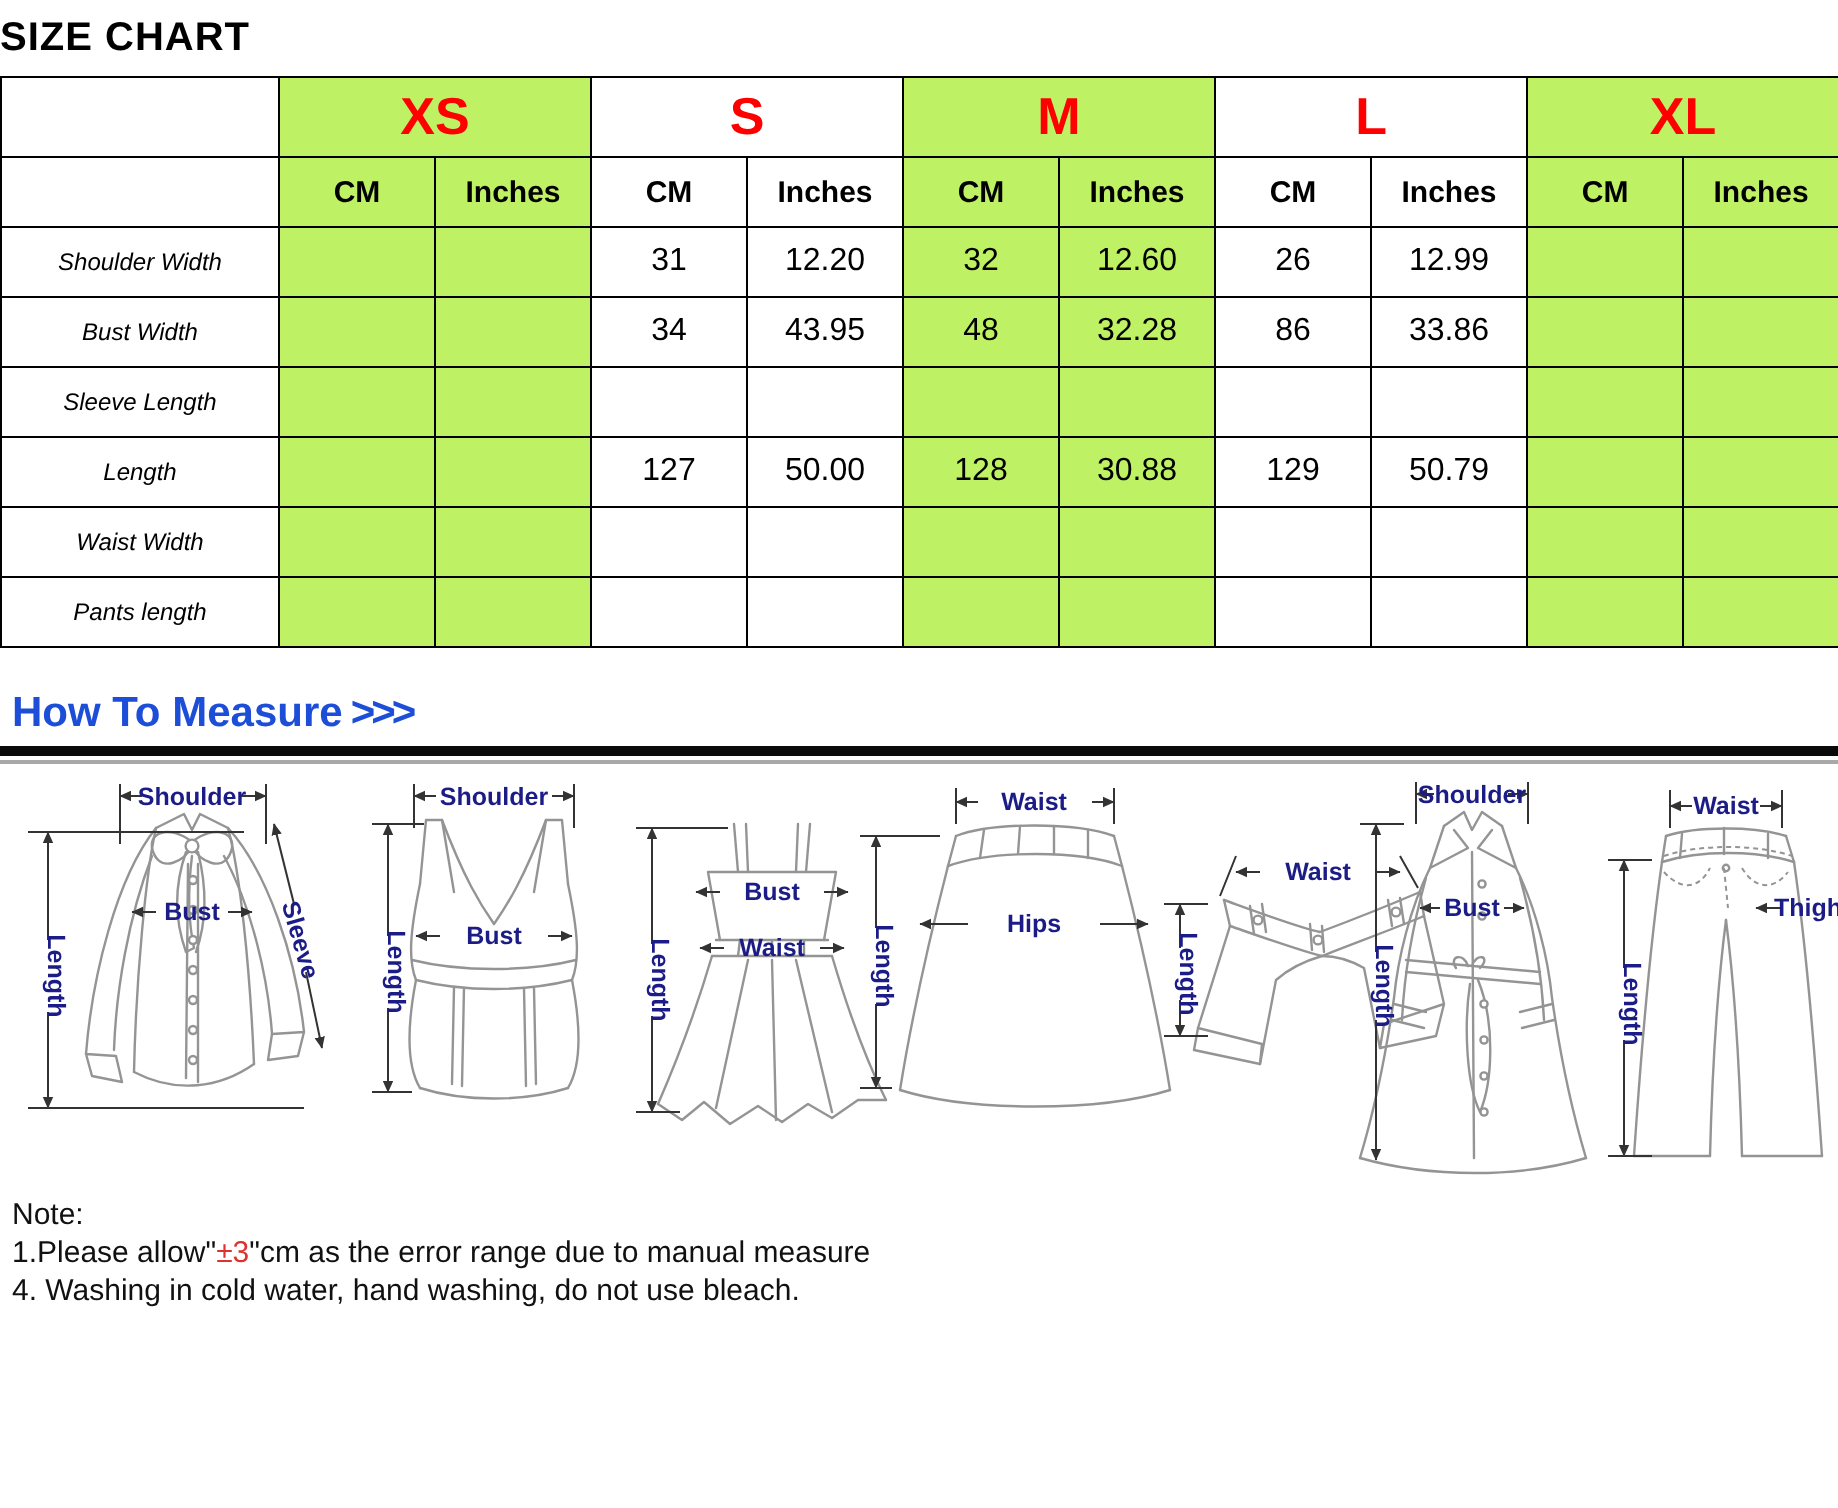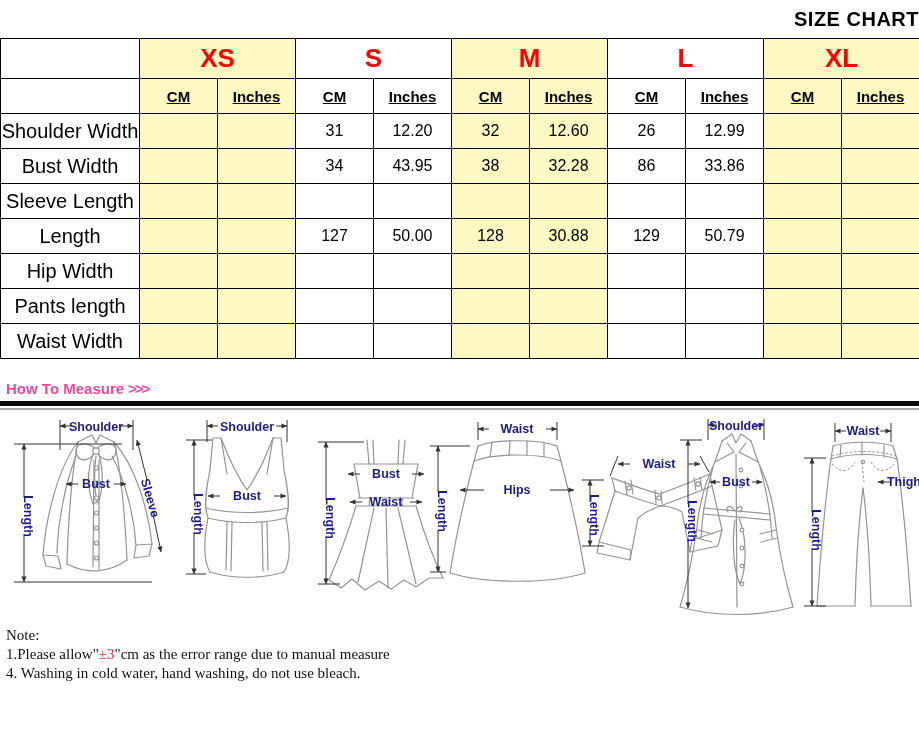--- a/index.html
+++ b/index.html
@@ -1,42 +1,42 @@
 <!DOCTYPE html>
 <html><head>
 <meta charset="utf-8">
 <style>
   html,body{margin:0;padding:0;background:#fff;}
   body{width:919px;font-family:"Liberation Sans",sans-serif;color:#000;}
   .page{width:919px;}
 
-  .title{font-size:20px;font-weight:bold;text-align:right;padding:8px 0 7px 0;letter-spacing:.5px;}
+  .title{font-size:20px;font-weight:bold;text-align:left;padding:8px 0 7px 0;letter-spacing:.5px;}
 
   table.size{border-collapse:collapse;table-layout:fixed;width:919px;}
   table.size th,table.size td{border:1px solid #000;padding:0;text-align:center;vertical-align:middle;overflow:hidden;white-space:nowrap;}
   col.cl{width:139px;} col.cc{width:78px;}
   tr.sizes th{height:39px;font-size:26px;font-weight:bold;color:#ff0000;}
-  tr.units th{height:34px;font-size:15px;font-weight:bold;color:#000;text-decoration:underline;}
+  tr.units th{height:34px;font-size:15px;font-weight:bold;color:#000;}
   tbody tr{height:35px;}
-  td.rowlabel{font-size:20px;}
+  td.rowlabel{font-size:12px;font-style:italic;}
   tbody td.val{font-size:16px;}
-  .sh{background:#fef9c3;}
-
-  .measure-head{margin:21px 0 4px 6px;font-size:15px;font-weight:bold;color:#ec4899;}
+  .sh{background:#bef264;}
+
+  .measure-head{margin:21px 0 4px 6px;font-size:21px;font-weight:bold;color:#1d4ed8;}
   .measure-head .arrows{letter-spacing:-2px;margin-left:4px;font-weight:bold;}
   .rule{height:2px;border-top:5px solid #0a0a0a;border-bottom:2px solid #a8a8a8;}
 
   .figs{display:block;margin-top:2px;}
   .figs .g{stroke:#949494;fill:none;stroke-width:1.2;stroke-linejoin:round;stroke-linecap:round;}
   .figs .gf{stroke:#949494;fill:#fff;stroke-width:1.2;}
   .figs .d{stroke:#333;fill:none;stroke-width:1;}
   .figs .dash{stroke:#949494;fill:none;stroke-width:1;stroke-dasharray:2.5 2;}
   .figs .lbl{fill:#1c1c87;font-family:"Liberation Sans",sans-serif;font-size:12.5px;font-weight:bold;text-anchor:middle;}
 
-  .notes{margin:2px 0 0 6px;font-size:15px;line-height:19px;color:#111;font-family:Liberation Serif, serif;}
+  .notes{margin:2px 0 0 6px;font-size:15px;line-height:19px;color:#111;}
   .notes .red{color:#e03131;}
 </style>
 </head>
 <body>
 
 <div class="page">
 
   <div class="title">SIZE CHART</div>
 
   <table class="size">
@@ -89,21 +89,21 @@
         <td class="val">12.99</td>
         <td class="val sh"></td>
         <td class="val sh"></td>
       </tr>
       <tr>
         <td class="rowlabel">Bust Width</td>
         <td class="val sh"></td>
         <td class="val sh"></td>
         <td class="val">34</td>
         <td class="val">43.95</td>
-        <td class="val sh">38</td>
+        <td class="val sh">48</td>
         <td class="val sh">32.28</td>
         <td class="val">86</td>
         <td class="val">33.86</td>
         <td class="val sh"></td>
         <td class="val sh"></td>
       </tr>
       <tr>
         <td class="rowlabel">Sleeve Length</td>
         <td class="val sh"></td>
         <td class="val sh"></td>
@@ -123,47 +123,34 @@
         <td class="val">127</td>
         <td class="val">50.00</td>
         <td class="val sh">128</td>
         <td class="val sh">30.88</td>
         <td class="val">129</td>
         <td class="val">50.79</td>
         <td class="val sh"></td>
         <td class="val sh"></td>
       </tr>
       <tr>
-        <td class="rowlabel">Hip Width</td>
+        <td class="rowlabel">Waist Width</td>
         <td class="val sh"></td>
         <td class="val sh"></td>
         <td class="val"></td>
         <td class="val"></td>
         <td class="val sh"></td>
         <td class="val sh"></td>
         <td class="val"></td>
         <td class="val"></td>
         <td class="val sh"></td>
         <td class="val sh"></td>
       </tr>
       <tr>
         <td class="rowlabel">Pants length</td>
-        <td class="val sh"></td>
-        <td class="val sh"></td>
-        <td class="val"></td>
-        <td class="val"></td>
-        <td class="val sh"></td>
-        <td class="val sh"></td>
-        <td class="val"></td>
-        <td class="val"></td>
-        <td class="val sh"></td>
-        <td class="val sh"></td>
-      </tr>
-      <tr>
-        <td class="rowlabel">Waist Width</td>
         <td class="val sh"></td>
         <td class="val sh"></td>
         <td class="val"></td>
         <td class="val"></td>
         <td class="val sh"></td>
         <td class="val sh"></td>
         <td class="val"></td>
         <td class="val"></td>
         <td class="val sh"></td>
         <td class="val sh"></td>

